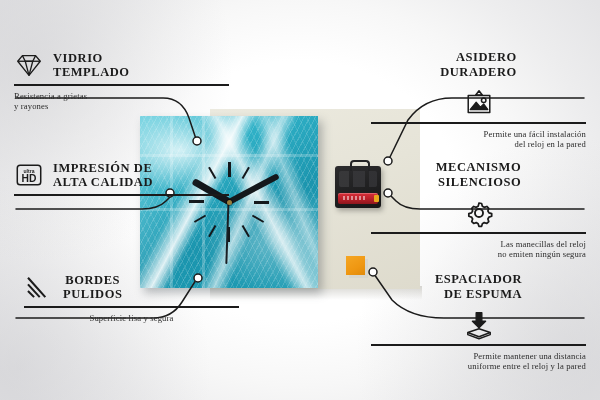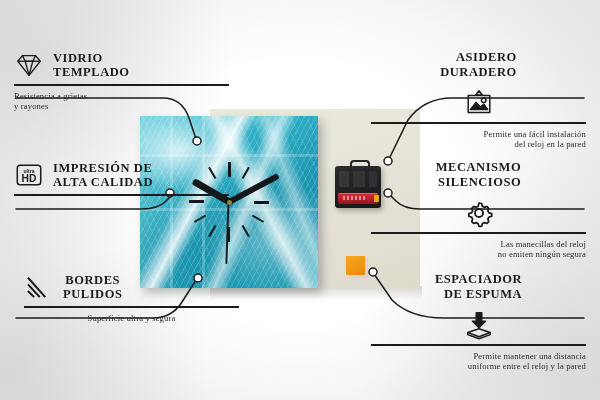--- a/index.html
+++ b/index.html
@@ -255,21 +255,21 @@
         <g stroke="#1b1b1b" stroke-width="2.2" stroke-linecap="square">
           <path d="M5 7 L22 26"></path>
             <path d="M5 14 L16 26"></path>
             <path d="M5 21 L10 26"></path>
         </g>
       </svg>
       <div class="title">BORDES
 PULIDOS</div>
     </div>
     <div class="rule"></div>
-    <div class="desc">Superficie ultra y segura</div>
+    <div class="desc">Superficie lisa y segura</div>
   </div>
 
   <div class="feat right f4">
     <div class="head">
       <div class="title">ASIDERO
 DURADERO</div>
       <svg class="ico" viewBox="0 0 32 32">
         <g fill="none" stroke="#1b1b1b" stroke-width="1.6" stroke-linejoin="round">
           <path d="M16 3 L12.5 7.5 H19.5 Z"></path>
           <rect x="4.5" y="8" width="23" height="18"></rect>

